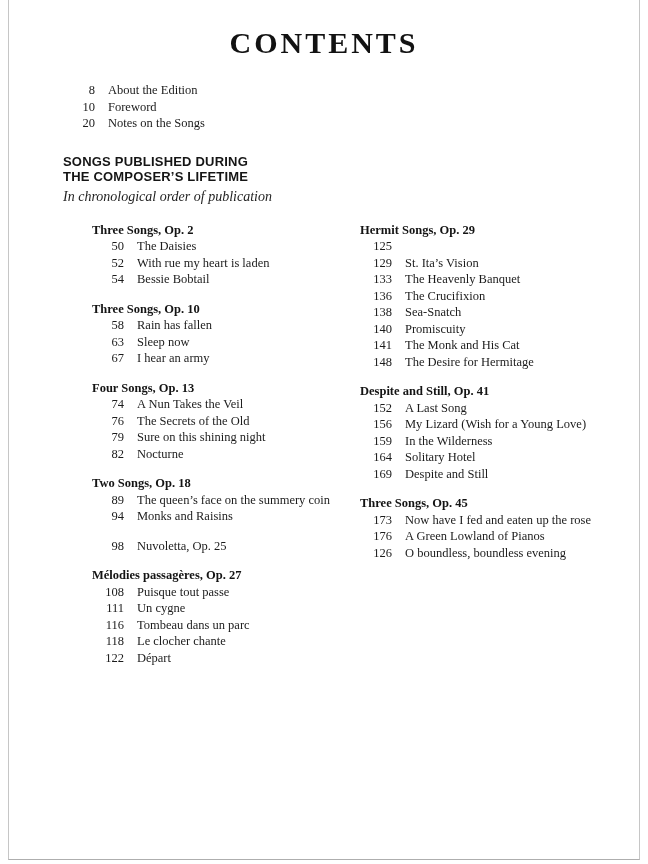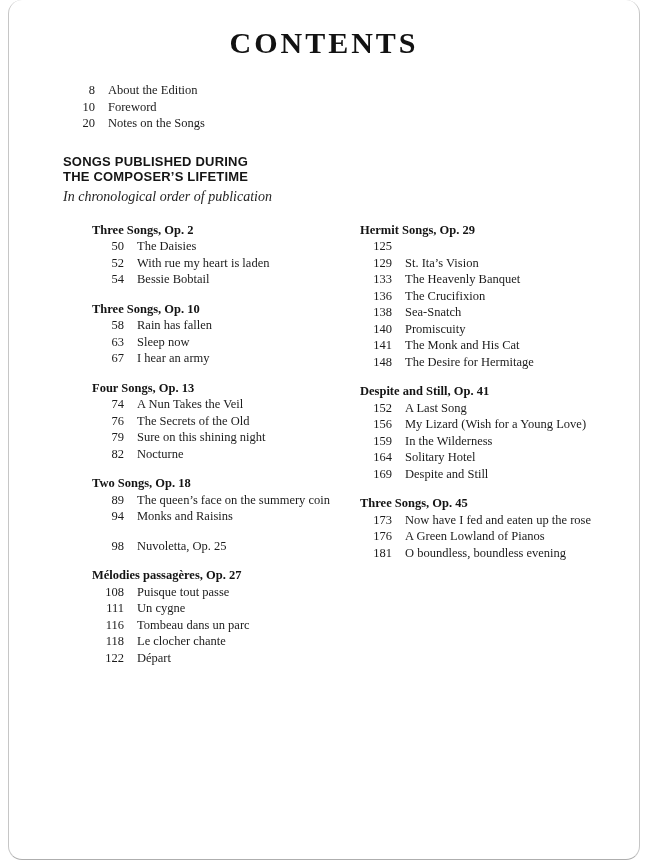--- a/index.html
+++ b/index.html
@@ -19,21 +19,20 @@
     position: relative;
     margin: 0 8px;
     width: 632px;
     height: 860px;
     border-left: 1px solid #c6c6c6;
     border-right: 1px solid #c6c6c6;
     border-bottom: 1px solid #aeaeae;
     background: #ffffff;
     padding-top: 26px;
     overflow: hidden;
-    border-radius: 14px;
   }
   .page-title {
     margin: 0;
     text-align: center;
     font-family: "Liberation Serif", serif;
     font-weight: bold;
     font-size: 30px;
     letter-spacing: 3px;
     color: #121212;
   }
@@ -278,21 +277,21 @@
             <div class="group-heading">Three Songs, Op. 45</div>
             <div class="entry">
               <span class="num">173</span>
               <span class="song">Now have I fed and eaten up the rose</span>
             </div>
             <div class="entry">
               <span class="num">176</span>
               <span class="song">A Green Lowland of Pianos</span>
             </div>
             <div class="entry">
-              <span class="num">181</span>
+              <span class="num">126</span>
               <span class="song">O boundless, boundless evening</span>
             </div>
           </div>
         </div>
     </div>
 
   </div>
 </div>
 
 </body></html>

